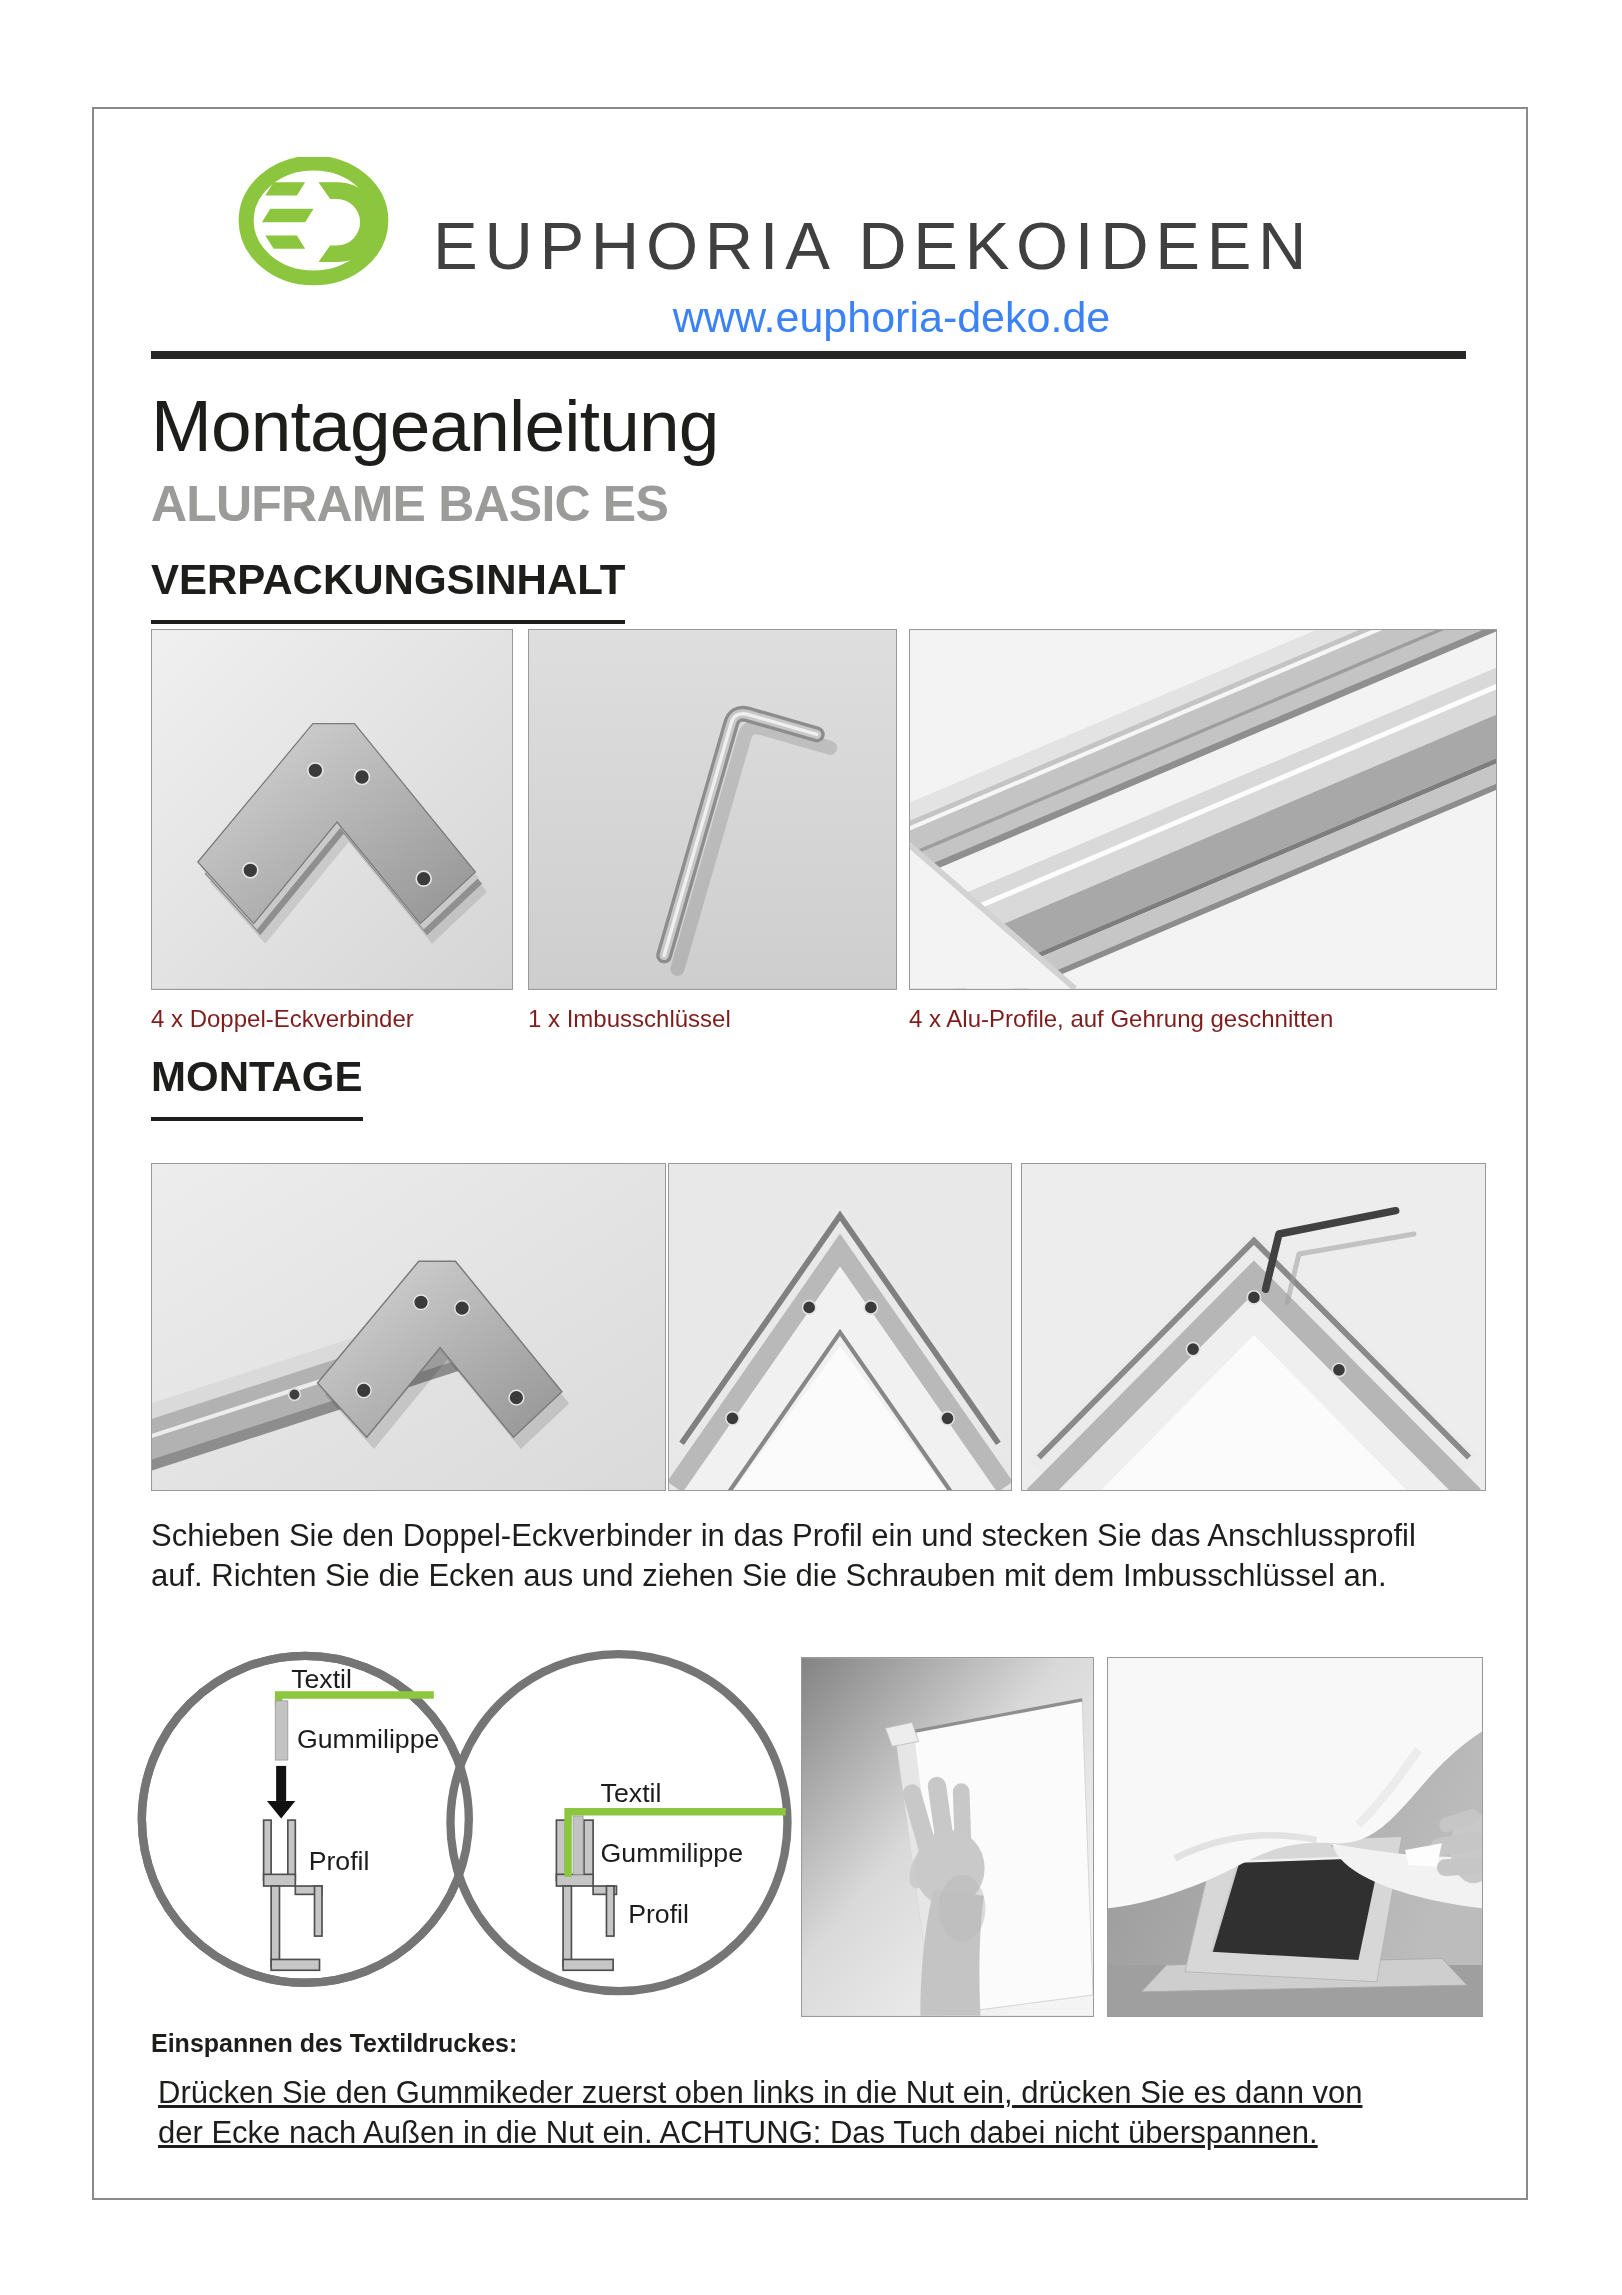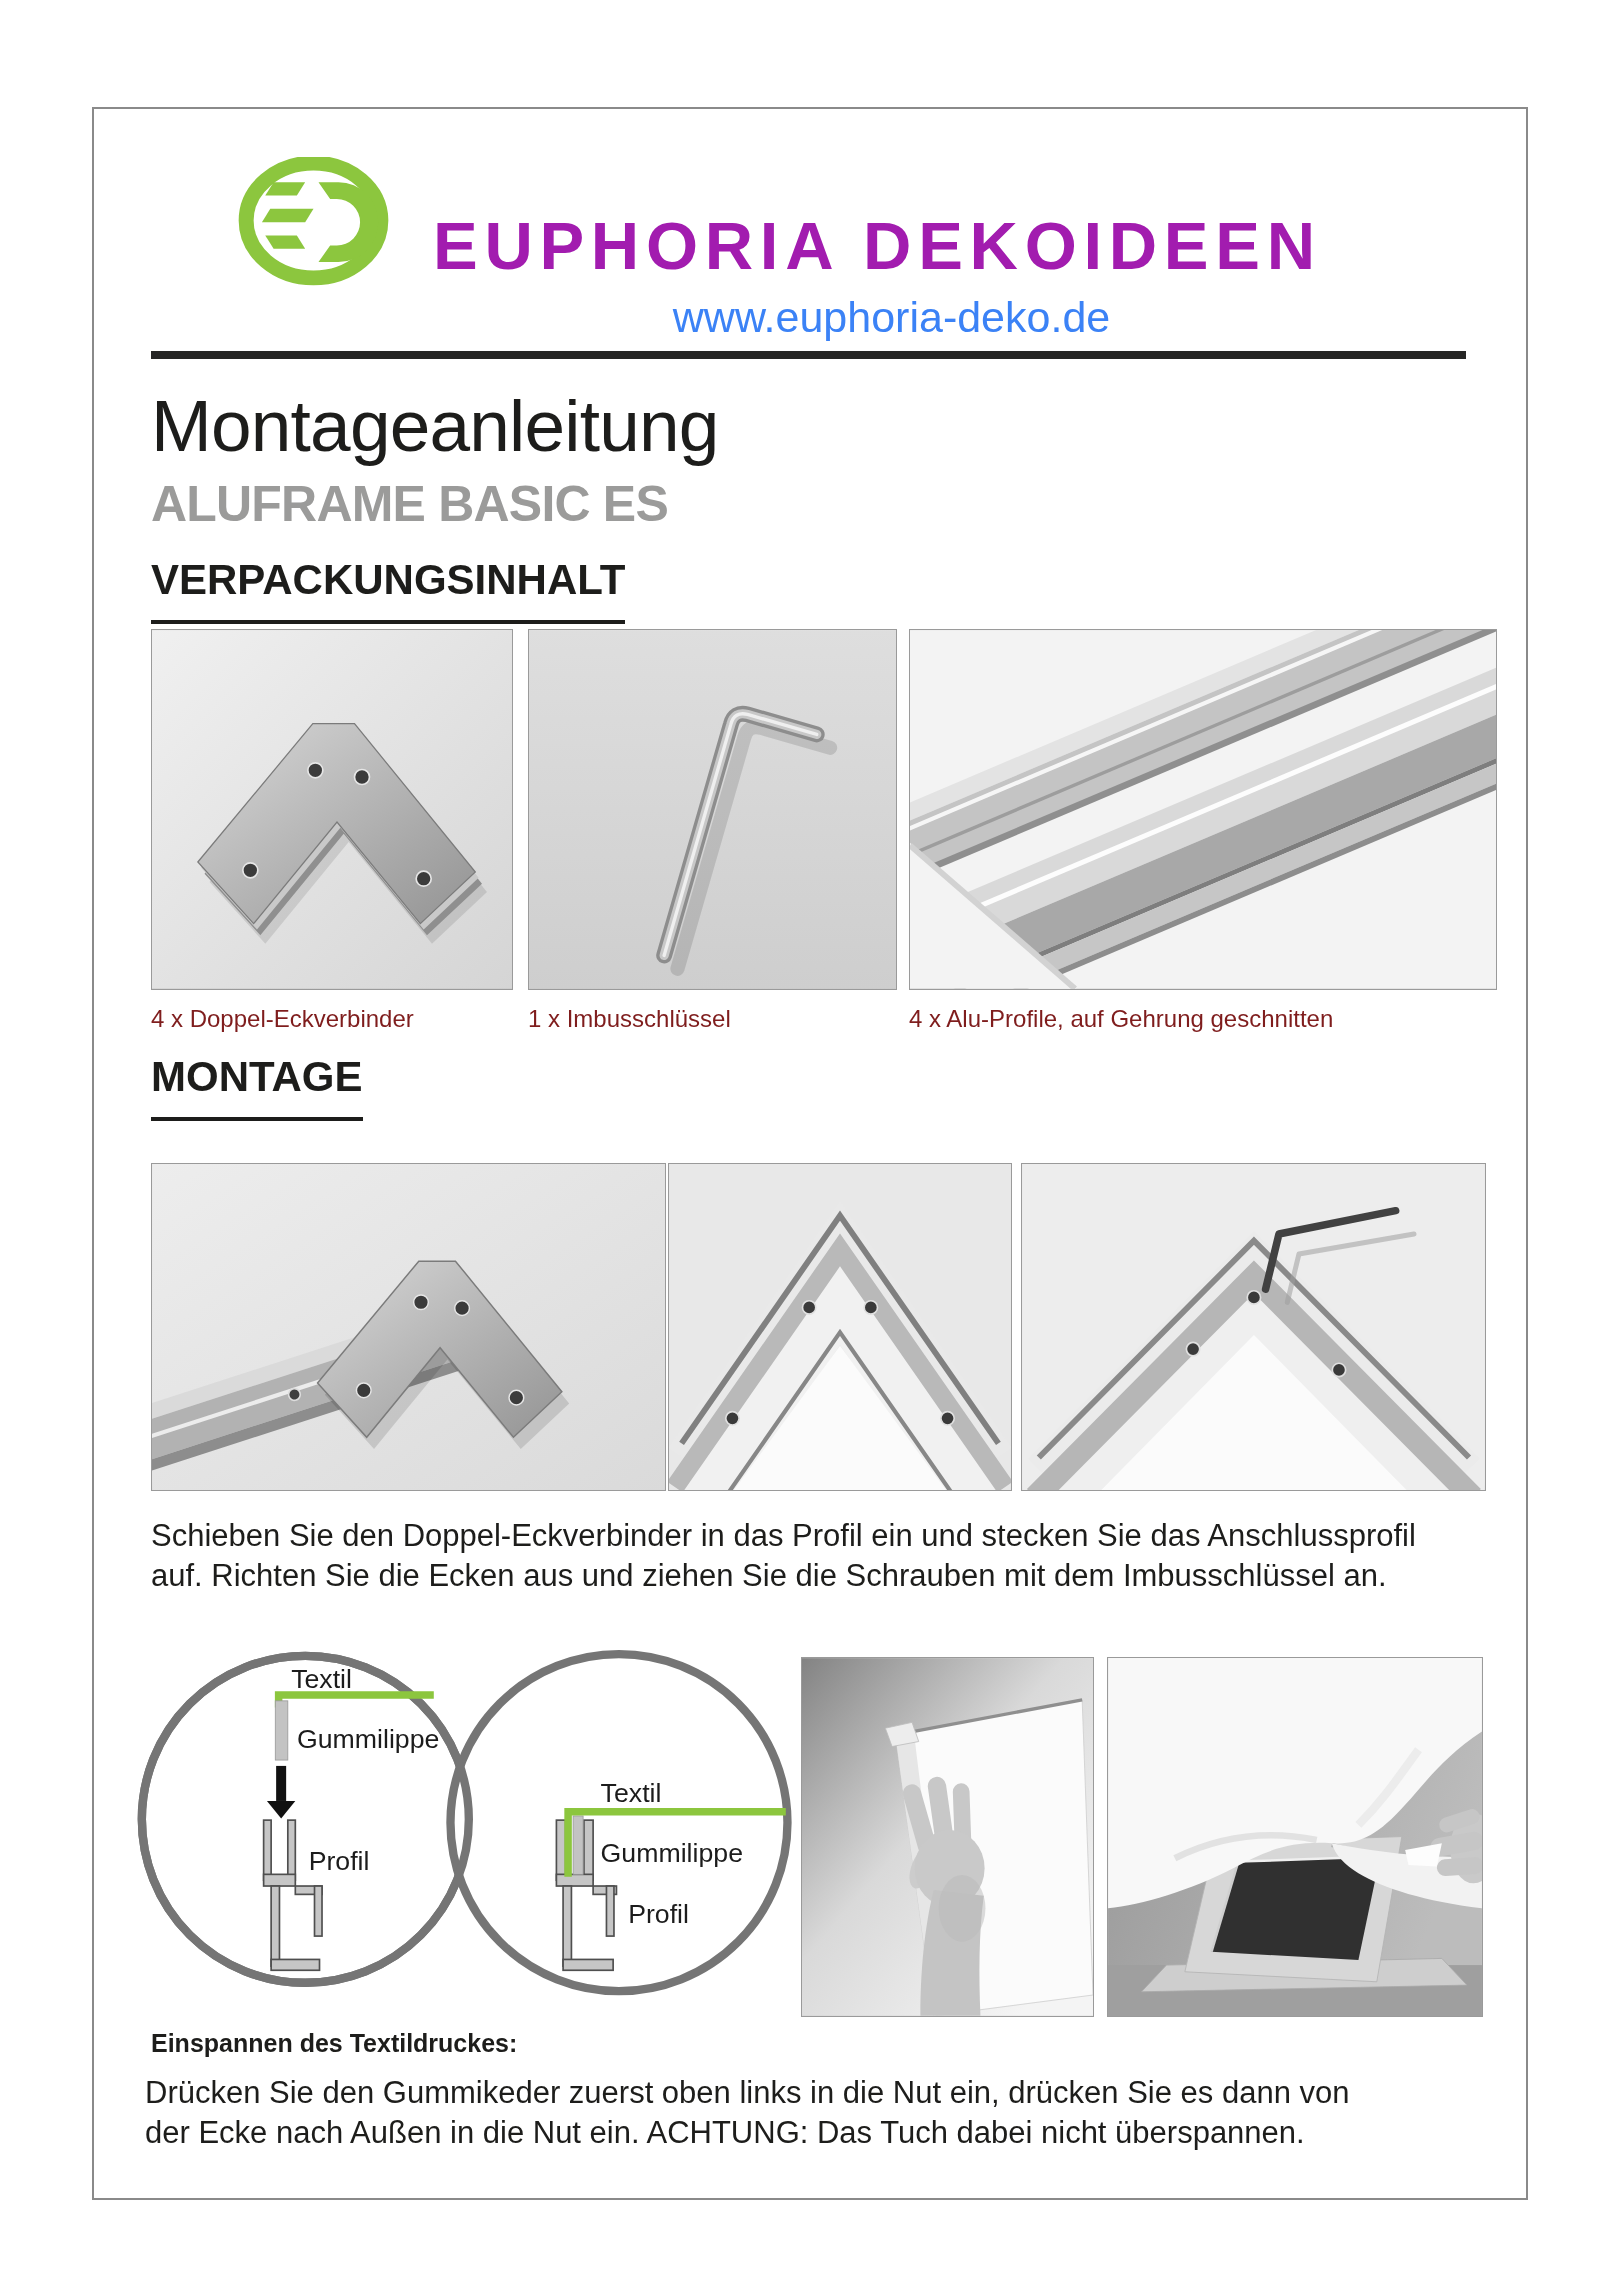--- a/index.html
+++ b/index.html
@@ -1,21 +1,21 @@
 <!DOCTYPE html>
 <html style="font-size:13.3px"><head>
 <meta charset="utf-8">
 <style>
   html,body{margin:0;padding:0;background:#ffffff;}
   .page{position:relative;width:1623px;height:2295px;background:#ffffff;
         font-family:"Liberation Sans",sans-serif;color:#1d1d1b;overflow:hidden;}
   .frame{position:absolute;left:92px;top:107px;width:1432px;height:2089px;
          border:2.5px solid #8a8a8a;background:#ffffff;}
   .abs{position:absolute;}
-  .wordmark{font-size:67px;font-weight:700;letter-spacing:6.7px;color:#a21caf;line-height:73px;white-space:nowrap;}
+  .wordmark{font-size:67px;font-weight:400;letter-spacing:6.7px;color:#404040;line-height:73px;white-space:nowrap;}
   .weburl{font-size:43px;font-weight:400;color:#3b82f6;line-height:47px;text-align:center;}
   .divider{background:#262625;height:7.5px;}
   h1.title{margin:0;font-size:73px;font-weight:400;letter-spacing:-0.8px;line-height:1.05;color:#1d1d1b;}
   h2.subtitle{margin:0;font-size:50px;font-weight:700;letter-spacing:-0.8px;color:#9b9b9a;line-height:1.05;}
   .sechead{margin:0;font-size:42px;font-weight:700;color:#1d1d1b;line-height:1.05;
            display:inline-block;border-bottom:4.2px solid #1d1d1b;padding-bottom:18px;}
   .photo{position:absolute;border:1.7px solid #9a9a9a;background:#e6e6e6;overflow:hidden;
          box-shadow:inset 0 -6.7px 8.3px -5px rgba(0,0,0,.30);}
   .photo svg{display:block;width:100%;height:100%;}
   .caption{position:absolute;font-size:24px;line-height:35px;color:#7f1d1d;white-space:nowrap;}
@@ -287,20 +287,20 @@
           <ellipse cx="438" cy="228" rx="28" ry="42" fill="#c9c9c9"></ellipse>
           <rect x="386" y="212" width="64" height="22" rx="11" transform="rotate(-10 418 223)"></rect>
           <rect x="394" y="240" width="56" height="20" rx="10" transform="rotate(-4 422 250)"></rect>
           <rect x="396" y="186" width="50" height="18" rx="9" transform="rotate(-18 421 195)"></rect>
         </g>
         <polygon points="356,230 400,222 394,250 360,248" fill="#fdfdfd"></polygon>
       </svg>
     </div>
 
     <div class="texthead" style="left:57px;top:1921px;">Einspannen des Textildruckes:</div>
-    <div class="bodytext" style="left:51px;top:1964px;">
+    <div class="bodytext" style="left:64px;top:1964px;text-decoration:underline;">
       <div>Drücken Sie den Gummikeder zuerst oben links in die Nut ein, drücken Sie es dann von</div>
       <div>der Ecke nach Außen in die Nut ein. ACHTUNG: Das Tuch dabei nicht überspannen.</div>
     </div>
 
   </div>
 </div>
 
 
 </body></html>

